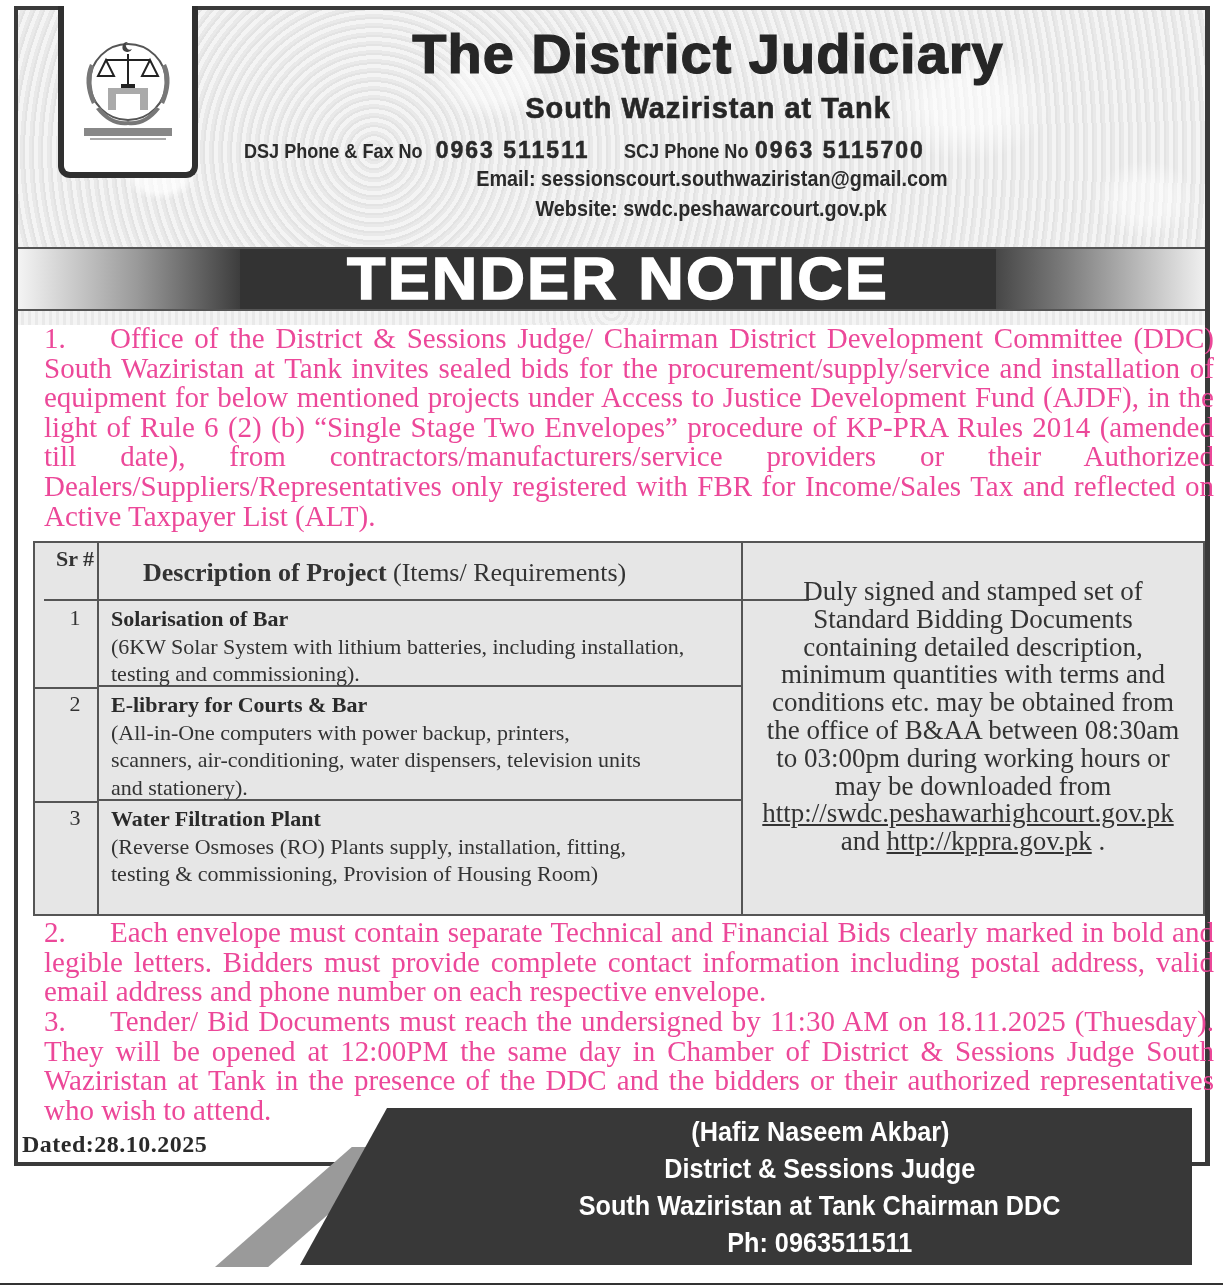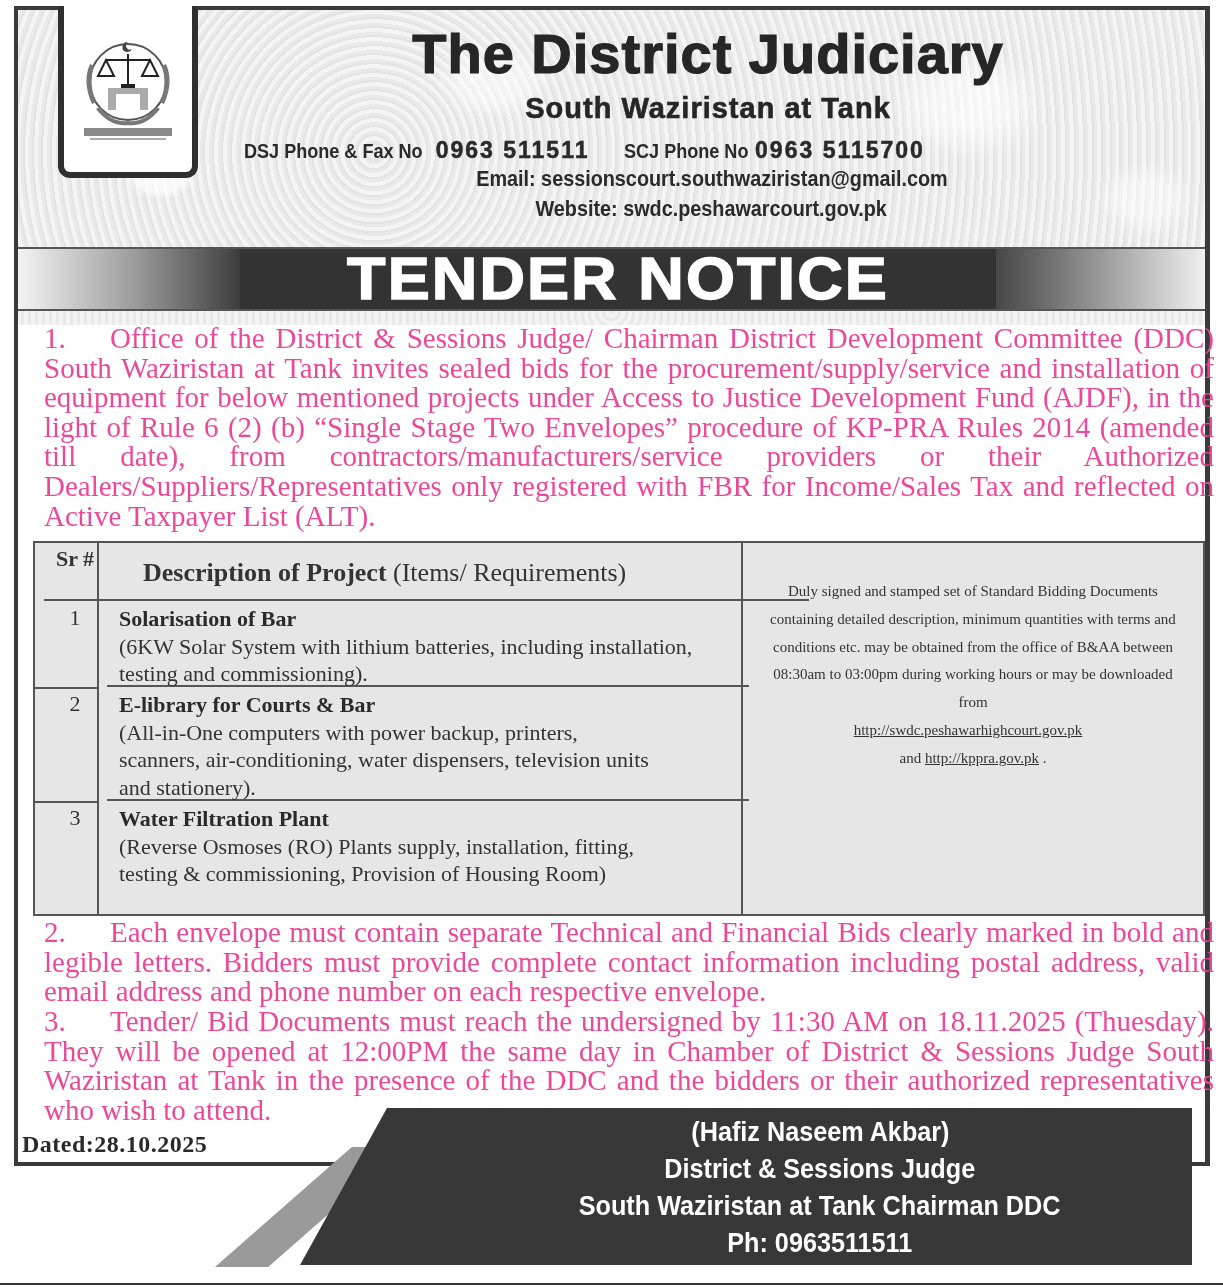--- a/index.html
+++ b/index.html
@@ -82,26 +82,26 @@
   }
   .para .num { display: inline-block; width: 66px; }
 
   
   .tbl {
     position: absolute; left: 15px; top: 531px; width: 1172px; height: 375px;
     background: #e6e6e6; border: 2px solid #555;
   }
   .cell { position: absolute; border-color: #555; border-style: solid; border-width: 0; }
   .sr { font-size: 22px; text-align: center; color: #333; margin-left: 9px; }
-  .desc { font-size: 22px; line-height: 27.6px; color: #333; padding-left: 12px; margin-left: 8px; }
+  .desc { font-size: 22px; line-height: 27.6px; color: #333; padding-left: 12px; }
   .desc b { font-weight: 700; color: #2a2a2a; }
   .side {
     position: absolute; left: 706px; top: 0; width: 462px; height: 371px;
     border-left: 2px solid #555; text-align: center;
-    font-size: 15px; line-height: 27.8px; color: #333; padding-top: 35px;
+    font-size: 27px; line-height: 27.8px; color: #333; padding-top: 35px;
   }
   .side a { color: #333; text-decoration: underline; }
 
   
   .dated {
     position: absolute; left: 22px; top: 1131px;
     font-size: 24px; font-weight: 700; color: #2a2a2a; letter-spacing: 0.5px;
   }
   .stripe-grey {
     position: absolute; left: 215px; top: 1147px; width: 190px; height: 120px;

